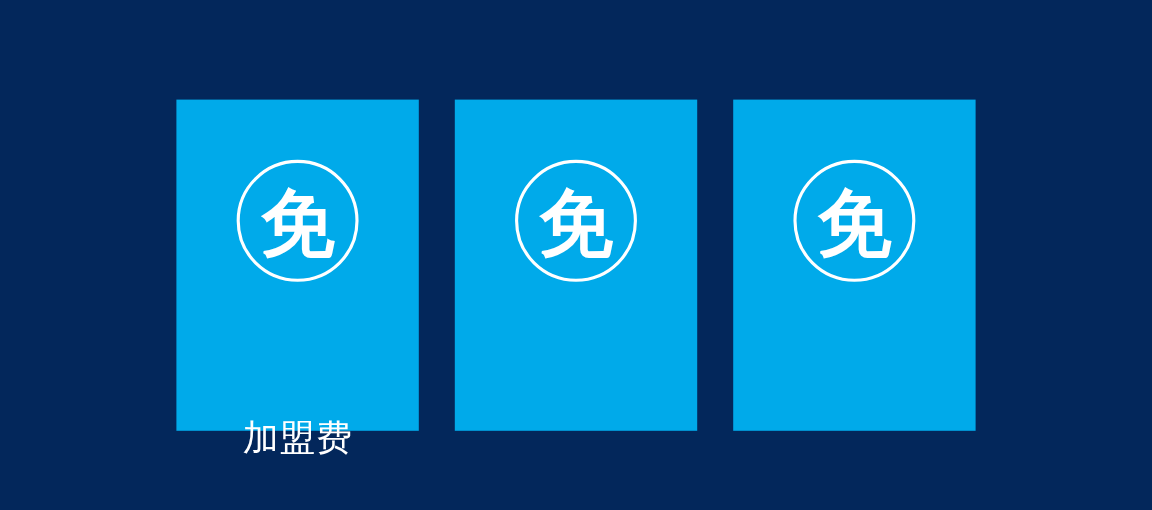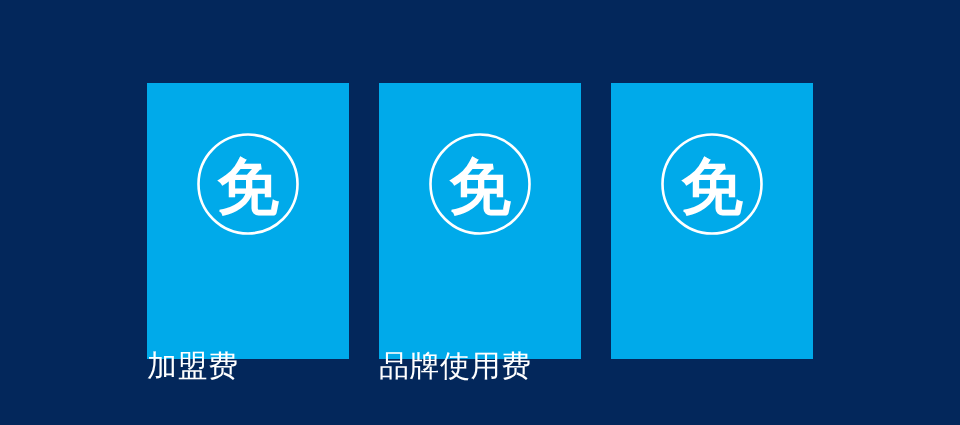--- a/index.html
+++ b/index.html
@@ -64,20 +64,21 @@
     font-weight: 700;
     fill: #ffffff;
     text-anchor: middle;
     dominant-baseline: central;
   }
   .card-label {
     position: absolute;
     left: 0;
     right: 0;
     top: 266px;
+    text-align: center;
     color: #ffffff;
     font-size: 30px;
     line-height: 34px;
     font-weight: 400;
     letter-spacing: 0.5px;
     white-space: nowrap;
   }
 </style>
 </head>
 <body>
@@ -96,21 +97,20 @@
       <span class="card-label">加盟费</span>
     </div>
 
     <div class="benefit-card">
       <span class="card-icon">
         <svg viewBox="0 0 104 104" xmlns="http://www.w3.org/2000/svg">
           <circle class="free-ring" cx="52" cy="52" r="49.5"></circle>
           <text class="free-glyph" x="52" y="54">免</text>
         </svg>
       </span>
-      <span class="card-label">品牌使用费</span>
     </div>
 
     <div class="benefit-card">
       <span class="card-icon">
         <svg viewBox="0 0 104 104" xmlns="http://www.w3.org/2000/svg">
           <circle class="free-ring" cx="52" cy="52" r="49.5"></circle>
           <text class="free-glyph" x="52" y="54">免</text>
         </svg>
       </span>
     </div>

